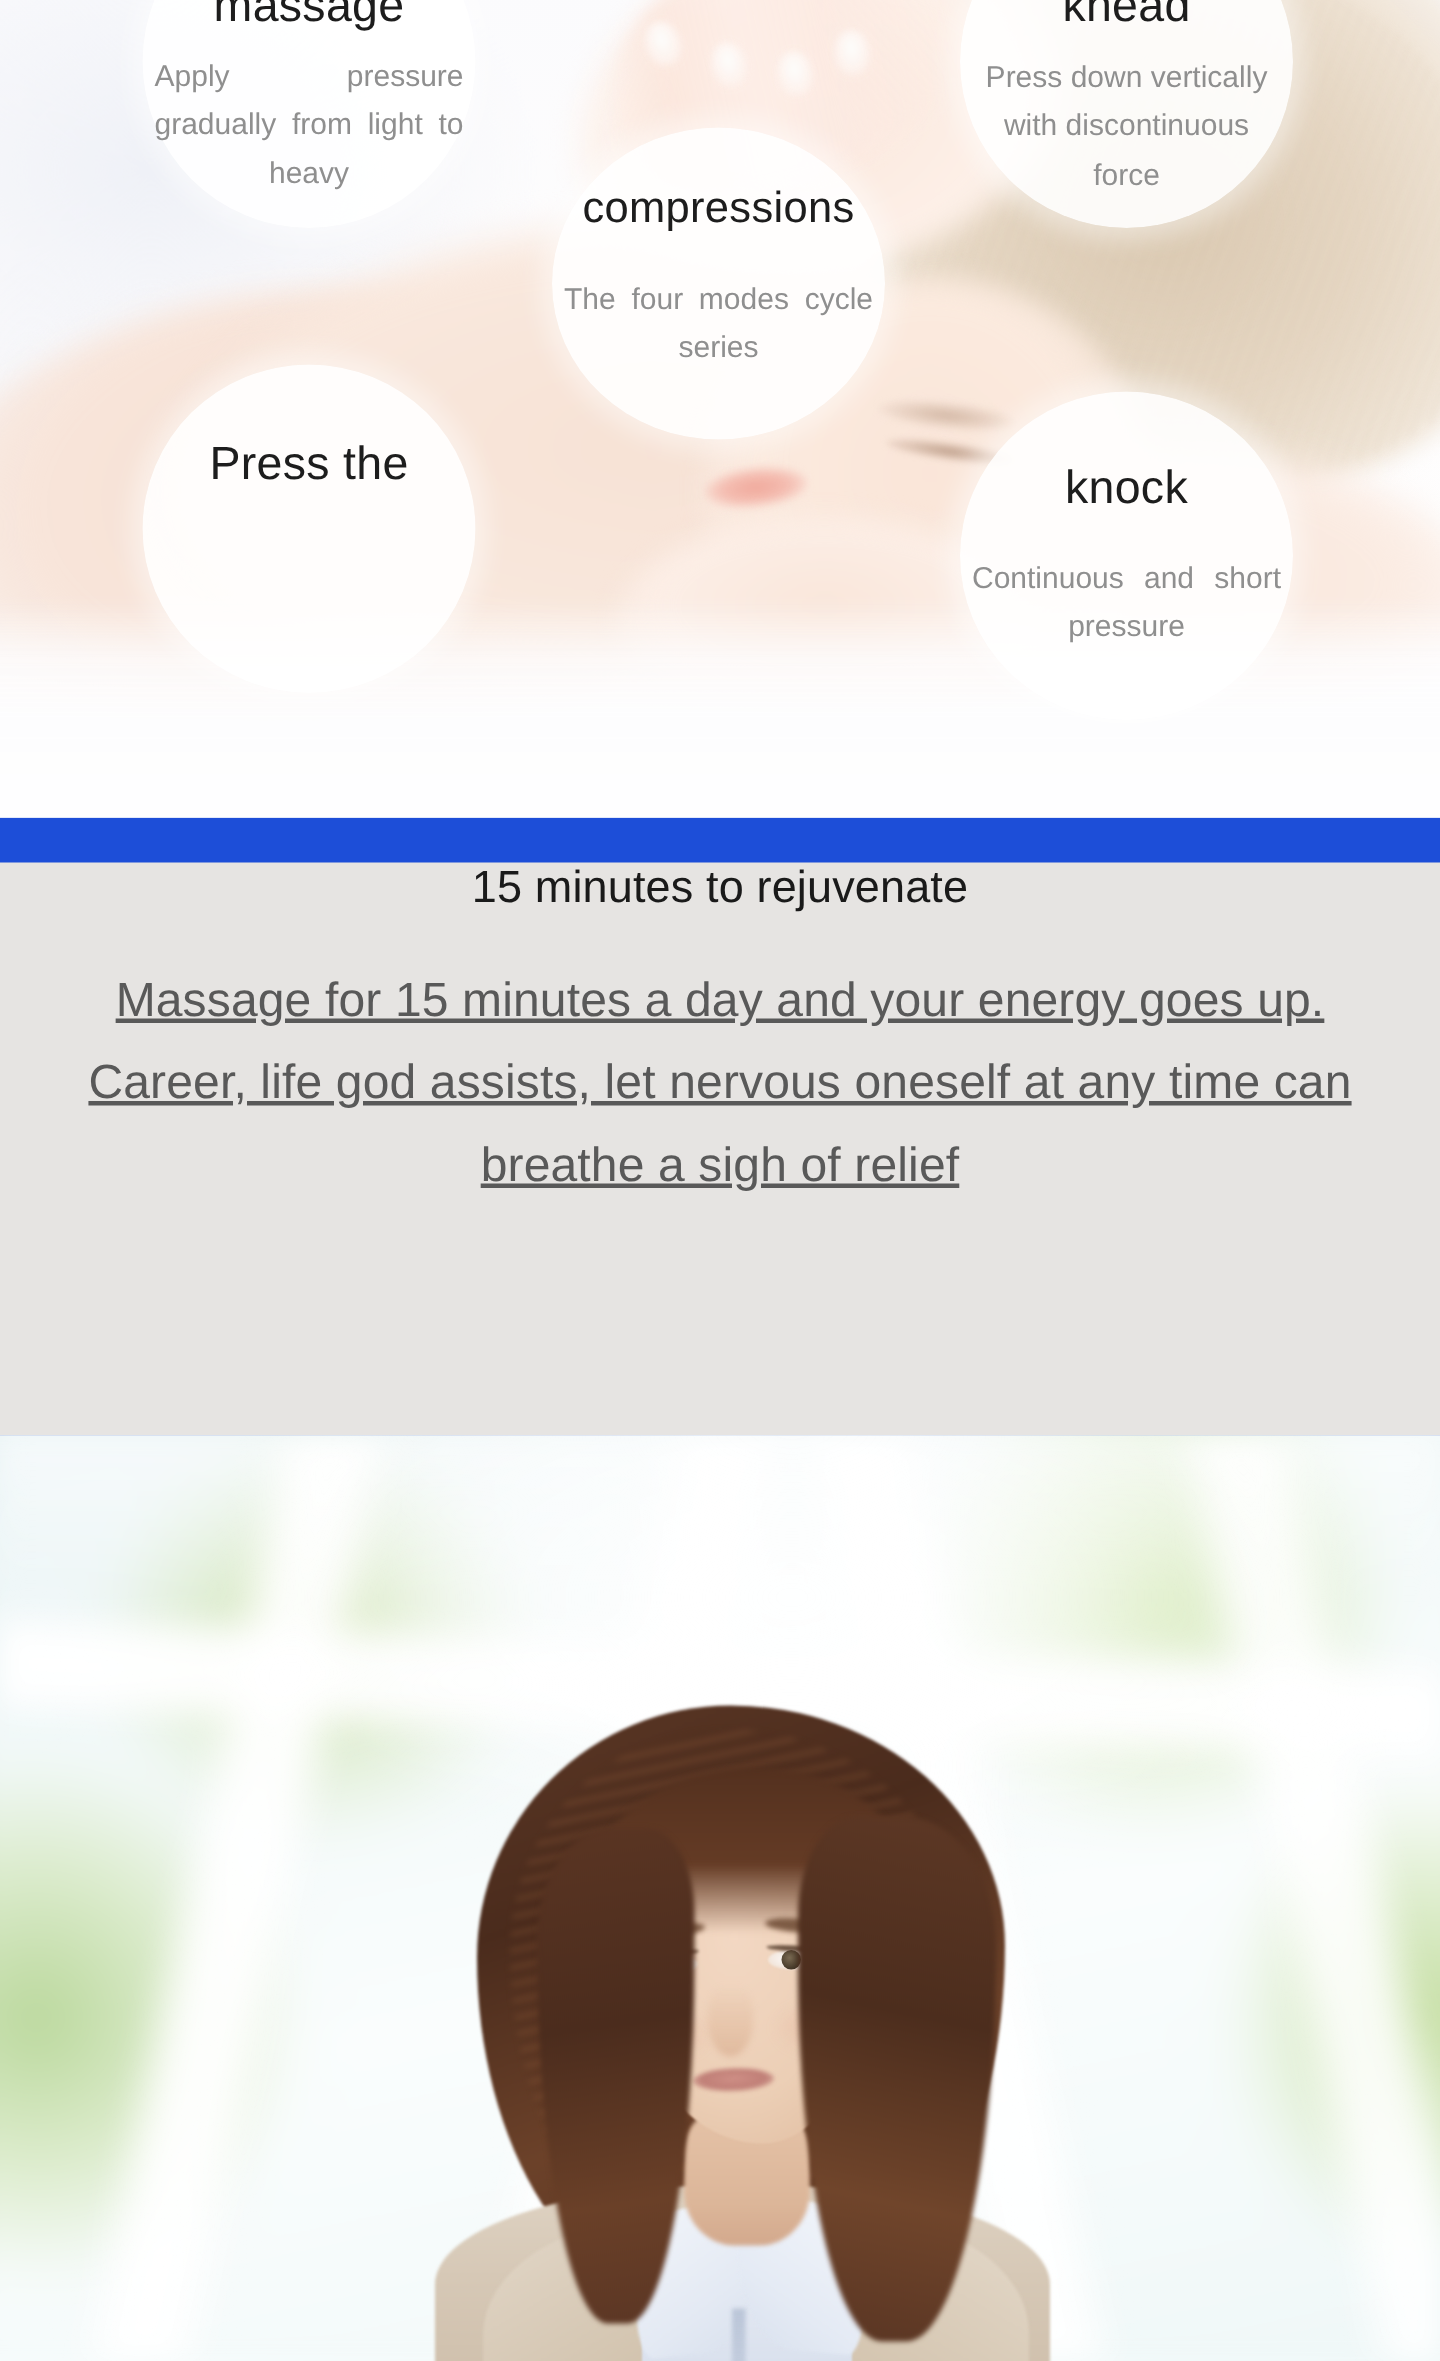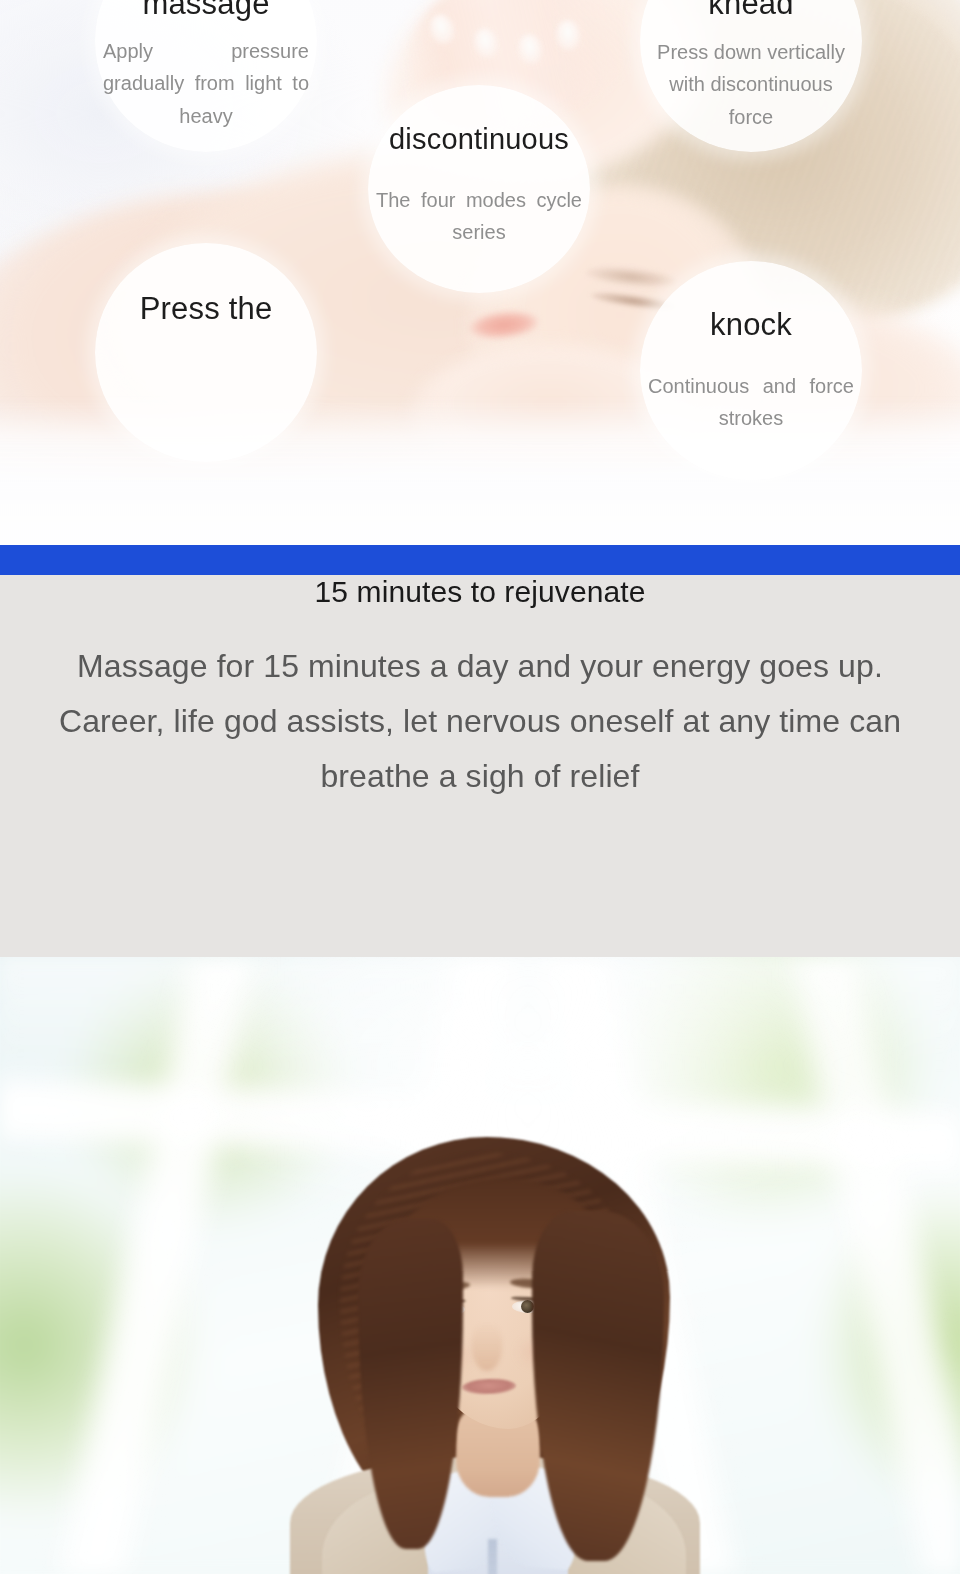--- a/index.html
+++ b/index.html
@@ -271,20 +271,21 @@
   .rejuvenate-body {
     margin: 0 auto;
     padding-top: 30px;
     width: 890px;
     text-align: center;
     color: #595959;
     font-size: 32px;
     font-weight: 300;
     line-height: 1.72;
     letter-spacing: .1px;
+    text-decoration: underline;
   }
 
   
   .portrait-section {
     position: absolute;
     left: 0;
     top: 957px;
     width: 960px;
     height: 617px;
     overflow: hidden;
@@ -542,31 +543,31 @@
       <div class="mode-title">massage</div>
       <div class="mode-desc">Apply pressure gradually from light to heavy</div>
     </div>
 
     <div class="mode-circle" id="circle-knead">
       <div class="mode-title">knead</div>
       <div class="mode-desc">Press down vertically with discontinuous force</div>
     </div>
 
     <div class="mode-circle" id="circle-comprehensive">
-      <div class="mode-title">discontinuous</div>
+      <div class="mode-title">compressions</div>
       <div class="mode-desc">The four modes cycle series</div>
     </div>
 
     <div class="mode-circle" id="circle-press">
       <div class="mode-title">Press the</div>
     </div>
 
     <div class="mode-circle" id="circle-knock">
       <div class="mode-title">knock</div>
-      <div class="mode-desc">Continuous and force strokes</div>
+      <div class="mode-desc">Continuous and short pressure</div>
     </div>
   </section>
 
   <section class="rejuvenate-section">
     <h2 class="rejuvenate-heading">15 minutes to rejuvenate</h2>
     <p class="rejuvenate-body">Massage for 15 minutes a day and your energy goes up. Career, life god assists, let nervous oneself at any time can breathe a sigh of relief</p>
   </section>
 
   <section class="portrait-section">
     <div class="office-bg"></div>

